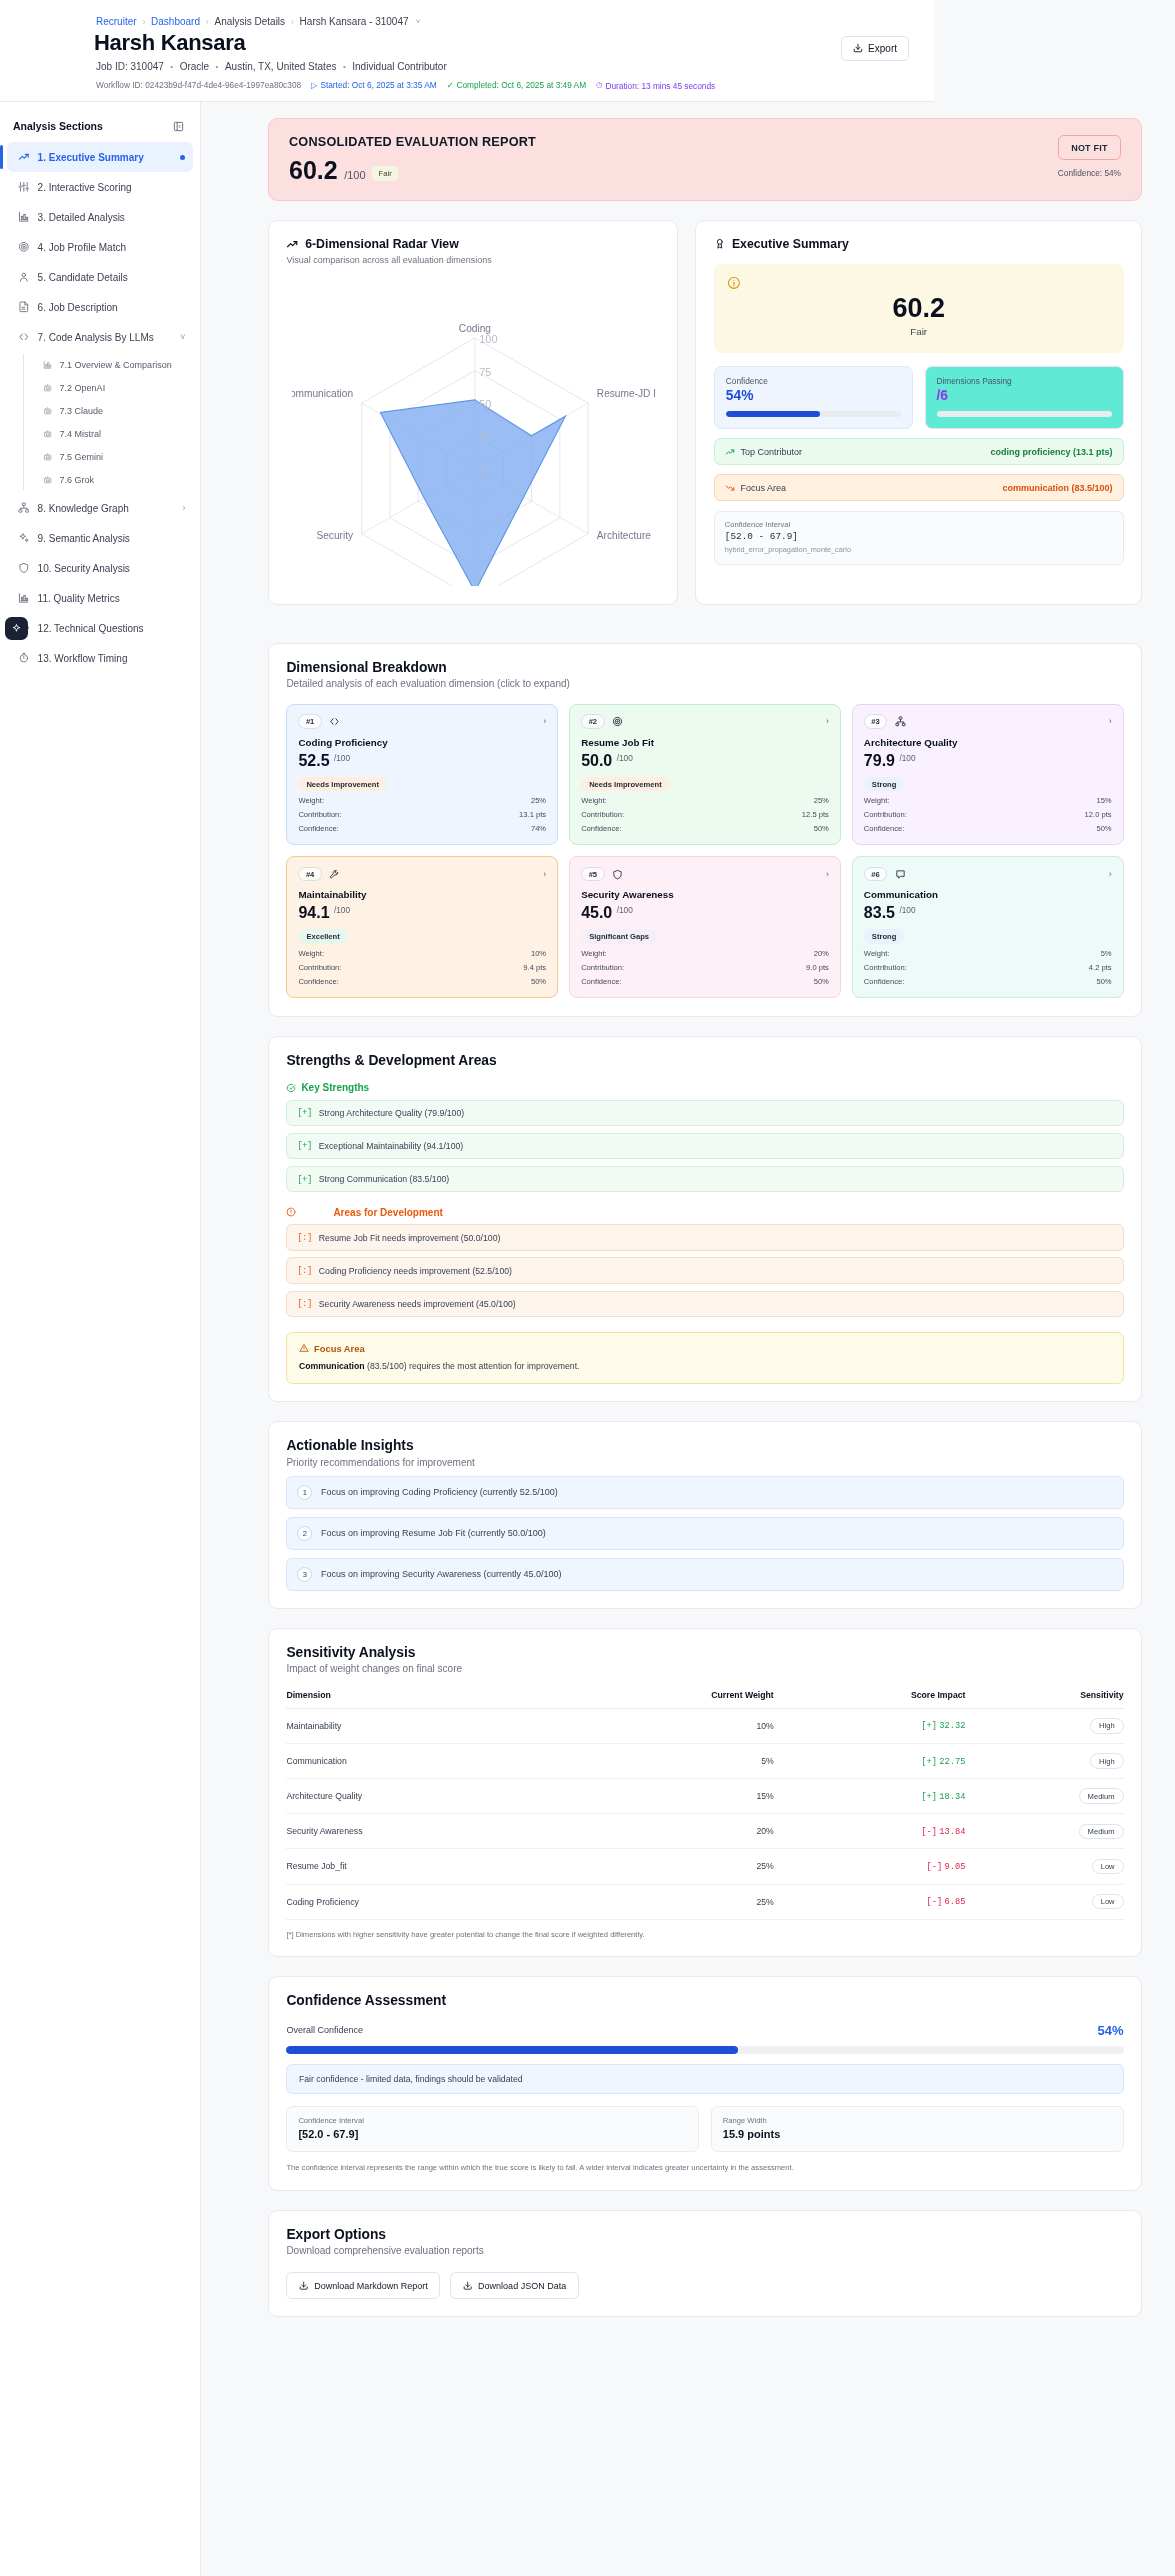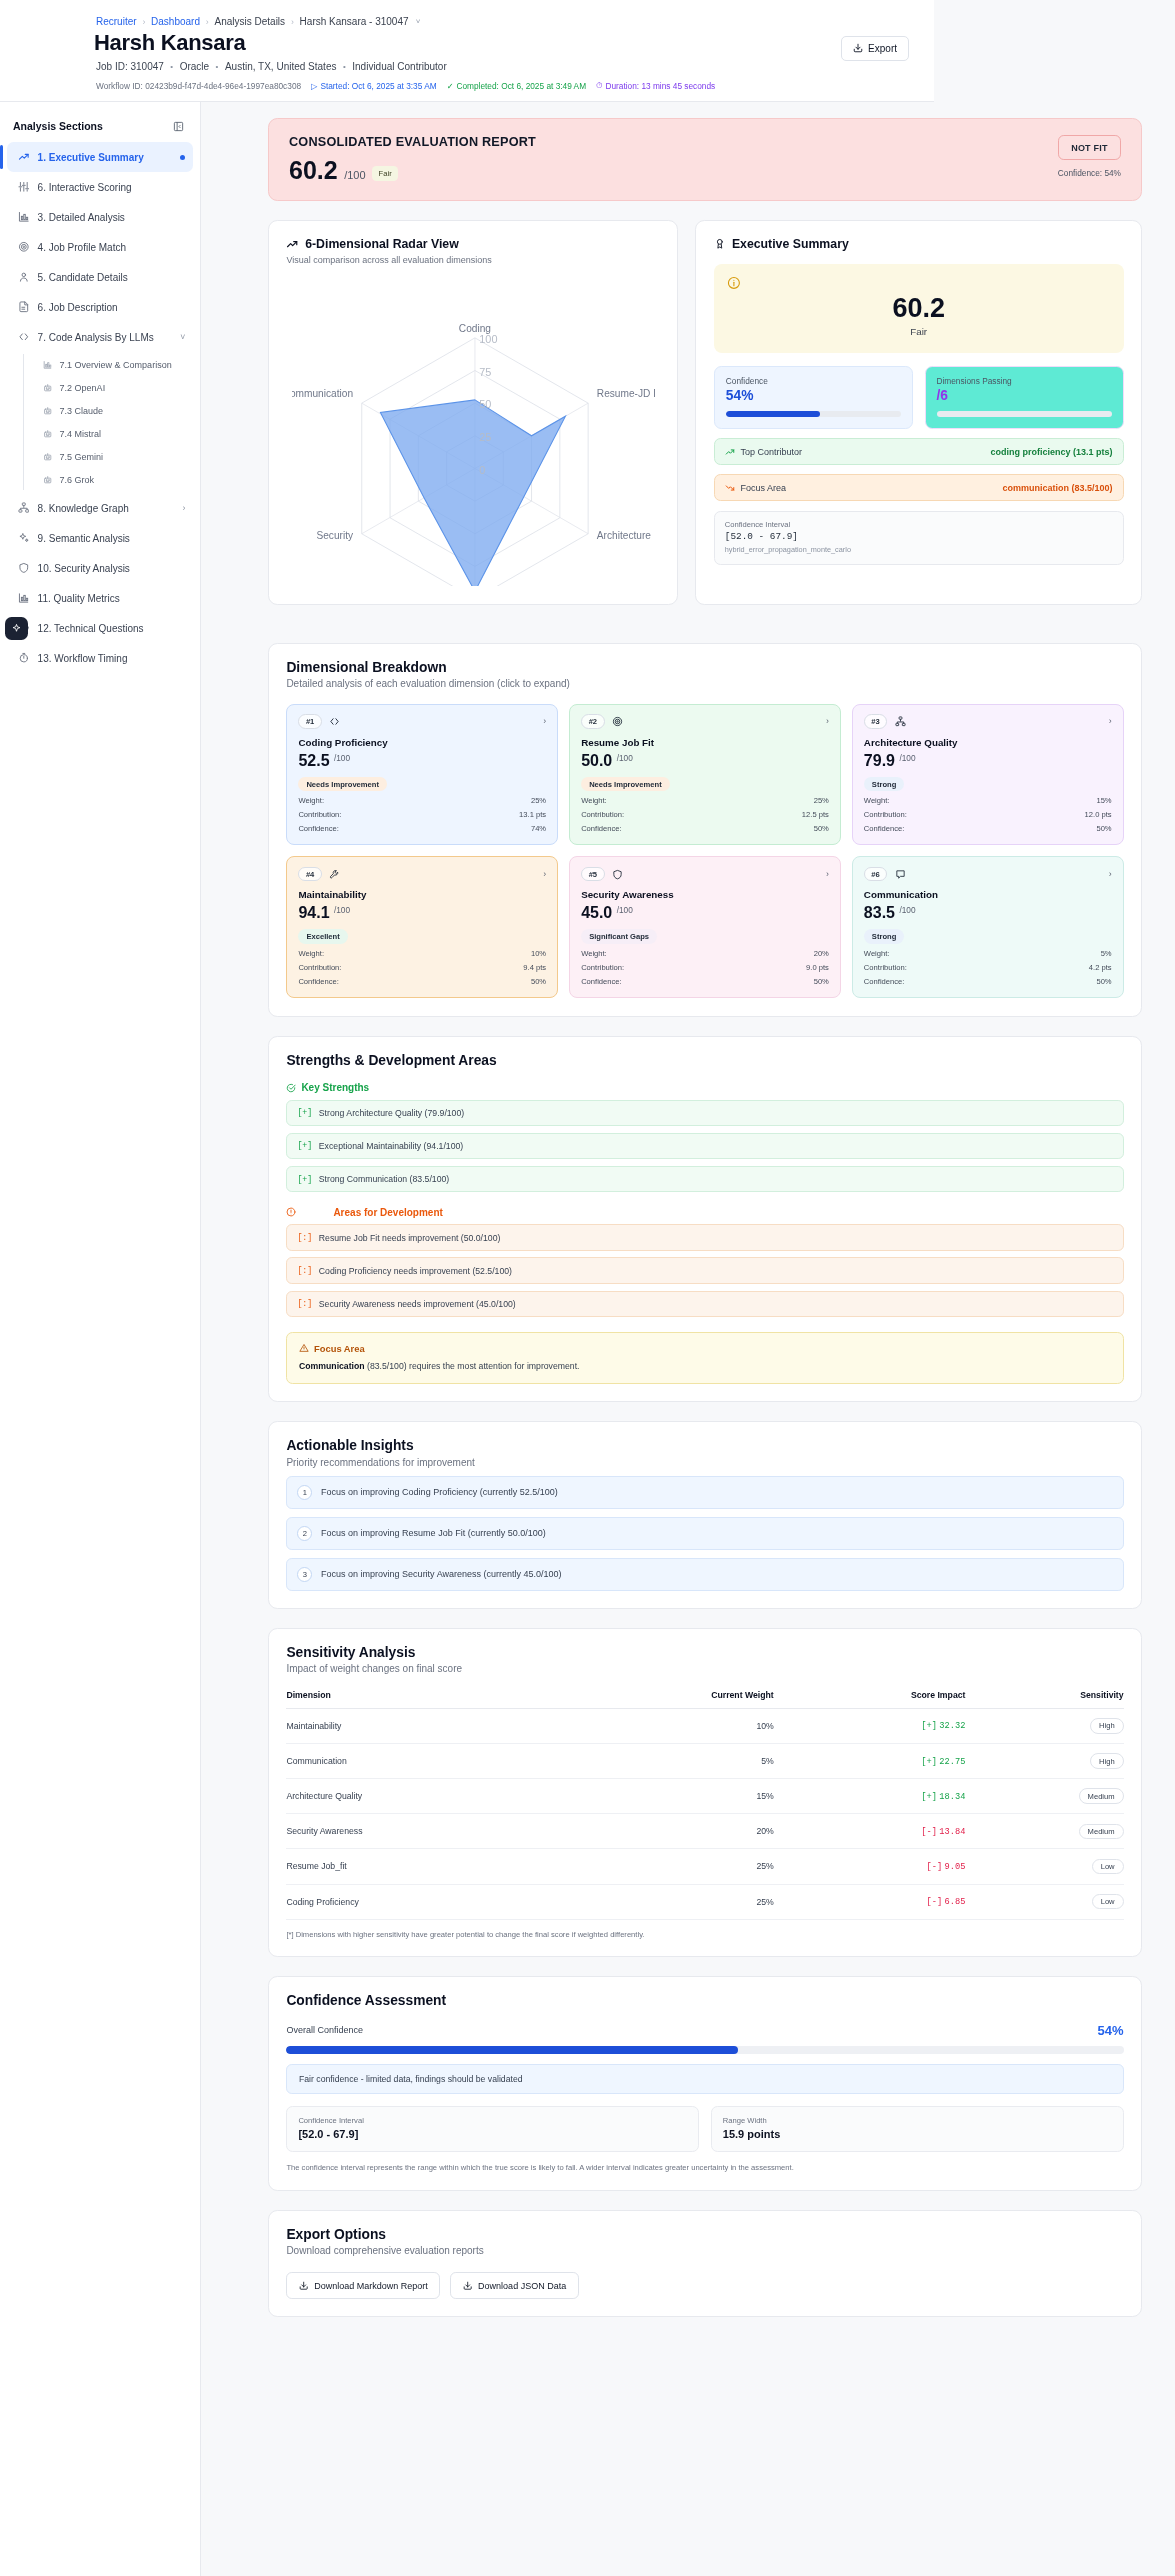--- a/index.html
+++ b/index.html
@@ -27,21 +27,21 @@
     position: absolute; left: 94px; top: 30px;
     font-size: 22px; font-weight: 700; letter-spacing: -0.3px; color: #0b1020;
   }
   .meta-line {
     position: absolute; left: 96px; top: 61px;
     font-size: 10px; color: #3d4552; display: flex; align-items: center; gap: 6.5px;
   }
   .meta-line .dot { color: #8c95a3; font-size: 8px; }
   .wf-line {
     position: absolute; left: 96px; top: 80px;
-    font-size: 8.3px; color: #6b7280; display: flex; align-items: center; gap: 10px;
+    font-size: 8.3px; color: #6b7280; display: flex; align-items: flex-start; gap: 10px;
   }
   .wf-started { color: #2563eb; display: flex; align-items: center; gap: 2.9px; }
   .wf-completed { color: #16a34a; display: flex; align-items: center; gap: 2.9px; }
   .wf-duration { color: #7c3aed; display: flex; align-items: center; gap: 2.9px; }
   .export-btn {
     position: absolute; right: 25px; top: 36px;
     display: flex; align-items: center; gap: 5px;
     padding: 5.8px 11px; border: 0.7px solid #dfe3ea; border-radius: 5px;
     background: #fff; font-size: 10px; color: #111827; cursor: pointer;
   }
@@ -361,21 +361,21 @@
             <line x1="5" y1="14" x2="5" y2="21"></line>
             <line x1="12" y1="3" x2="12" y2="7"></line>
             <line x1="12" y1="11" x2="12" y2="21"></line>
             <line x1="19" y1="3" x2="19" y2="14"></line>
             <line x1="19" y1="18" x2="19" y2="21"></line>
             <line x1="2" y1="12" x2="8" y2="12"></line>
             <line x1="9" y1="9" x2="15" y2="9"></line>
             <line x1="16" y1="16" x2="22" y2="16"></line>
           </svg>
         </span>
-      <span class="lbl">6. Interactive Scoring</span>
+      <span class="lbl">2. Interactive Scoring</span>
     </div>
 
     <div class="sb-item">
       <span class="ico">
           <svg width="11.6" height="11.6" viewBox="0 0 24 24" fill="none" stroke="currentColor" stroke-width="1.9" stroke-linecap="round">
             <path d="M3 3v18h18"></path>
             <rect x="7" y="11" width="3" height="7"></rect>
             <rect x="12" y="7" width="3" height="11"></rect>
             <rect x="17" y="13" width="3" height="5"></rect>
           </svg>

